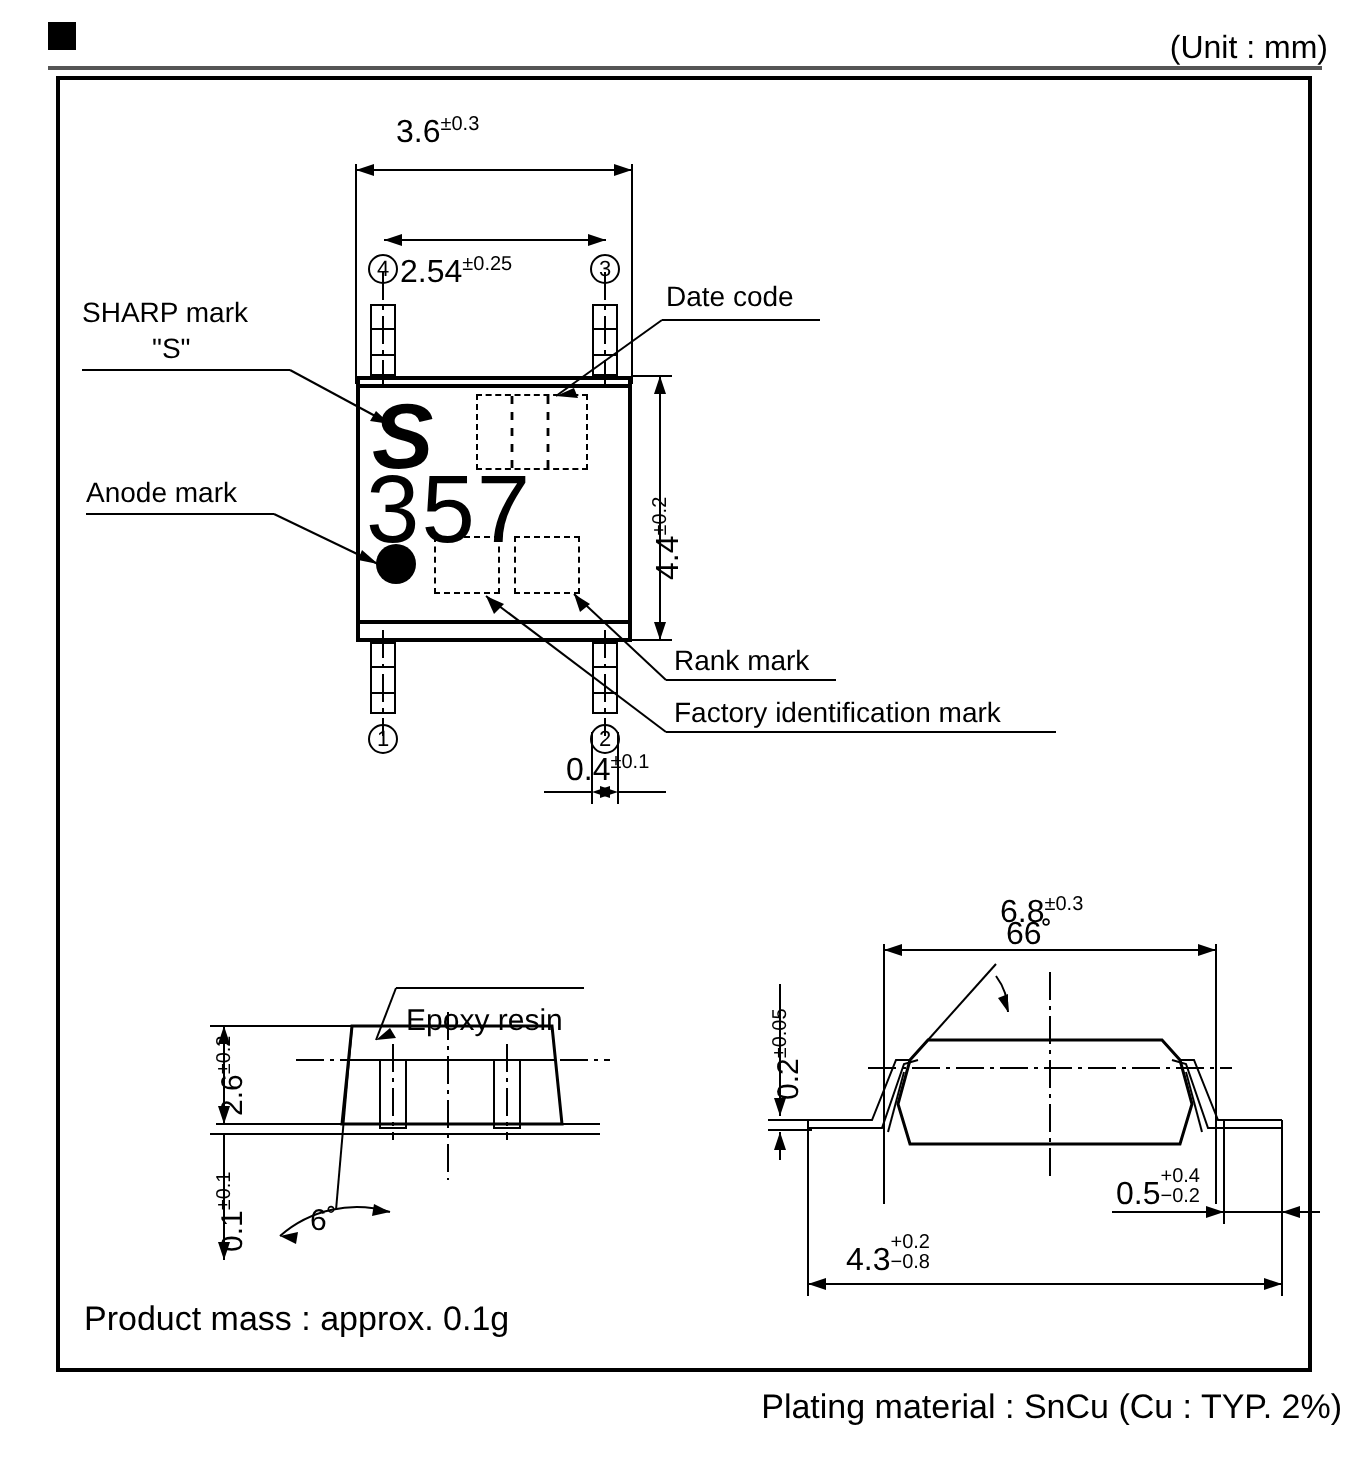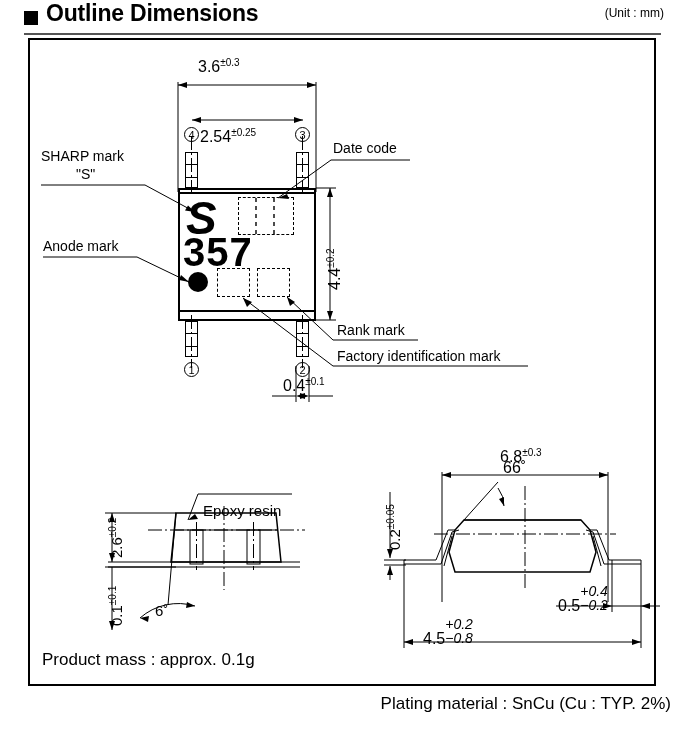--- a/index.html
+++ b/index.html
@@ -4,62 +4,61 @@
 <style>
   html,body{margin:0;padding:0;background:#fff;}
   body{width:681px;height:729px;position:relative;
        font-family:"Liberation Sans",sans-serif;color:#000;overflow:hidden;}
   .abs{position:absolute;}
   
   #hdr{left:24px;top:2px;width:640px;height:32px;}
   #hdr-sq{left:0;top:9px;width:14px;height:14px;background:#000;}
   #hdr-title{left:22px;top:-2px;font-size:23px;font-weight:bold;letter-spacing:-.2px;
              white-space:nowrap;}
-  #hdr-unit{right:0;top:4px;font-size:12px;white-space:nowrap;}
+  #hdr-unit{right:0;top:14px;font-size:16px;white-space:nowrap;}
   #hdr-rule{left:24px;top:33px;width:637px;height:2px;background:#555;}
   
   #frame{left:28px;top:38px;width:628px;height:648px;border:2px solid #000;
          box-sizing:border-box;}
   
   .ln{background:#000;}
   .h1{height:1px;}
   .h2{height:2px;}
   .txt{white-space:nowrap;font-size:14px;}
   .dim{white-space:nowrap;font-size:16px;}
   .tol{font-size:10px;display:inline-block;vertical-align:baseline;
        position:relative;top:-6px;line-height:1;}
-  .tol2{font-size:14px;display:inline-block;line-height:1.02;
-        position:relative;top:-1px;text-align:right;font-style:italic;}
+  .tol2{font-size:10px;display:inline-block;line-height:1.02;
+        position:relative;top:-1px;text-align:right;}
   .rot{transform:rotate(-90deg);transform-origin:0 0;}
   .box{border:1px solid #000;box-sizing:border-box;}
   .dbox{border:1.4px dashed #000;box-sizing:border-box;}
   svg{position:absolute;overflow:visible;}
   .st{stroke:#000;fill:none;}
   .sw1{stroke-width:1;}
   .sw15{stroke-width:1.5;}
   .dashdot{stroke:#000;fill:none;stroke-width:1;
            stroke-dasharray:14 3 2 3;}
   .pin-num{width:15px;height:15px;border:1.2px solid #000;border-radius:50%;
            font-size:11px;text-align:center;line-height:14px;box-sizing:border-box;}
   
   #mk-s{font-family:"Liberation Sans",sans-serif;font-weight:bold;font-size:46px;
         font-style:italic;letter-spacing:-2px;line-height:1;}
-  #mk-357{font-family:"Liberation Sans",sans-serif;font-weight:bold;font-size:40px;
+  #mk-357{font-family:"Liberation Sans",sans-serif;font-weight:normal;font-size:48px;
           letter-spacing:1px;line-height:1;}
   #anode{width:20px;height:20px;border-radius:50%;background:#000;}
   
   #mass{left:14px;top:-2px;font-size:17px;white-space:nowrap;}
   #plating{right:10px;top:694px;font-size:17px;white-space:nowrap;}
 </style>
 </head>
 <body>
 
 <div class="abs" id="hdr">
   <div class="abs" id="hdr-sq"></div>
-  <div class="abs" id="hdr-title">Outline Dimensions</div>
   <div class="abs" id="hdr-unit">(Unit : mm)</div>
 </div>
 <div class="abs ln h2" id="hdr-rule"></div>
 
 <div class="abs box" id="frame"></div>
 
 <div class="abs" id="topview" style="left:0;top:0;width:681px;height:430px;">
 
   <div class="abs dim" style="left:198px;top:58px;"><span>3.6</span><span class="tol">±0.3</span></div>
   <svg style="left:0;top:0;width:681px;height:430px;">
@@ -277,21 +276,21 @@
   <div class="abs dim" style="left:198px;top:155px;"><span>0.5</span><span class="tol2"><span>+0.4</span><br><span>−0.2</span></span></div>
   <svg style="left:0;top:0;width:321px;height:240px;">
     <line class="st sw1" x1="196" y1="176" x2="252" y2="176"></line>
     <line class="st sw1" x1="252" y1="176" x2="300" y2="176"></line>
     <path d="M252,176 l-9,-3 l0,6 z" fill="#000"></path>
     <path d="M281,176 l9,-3 l0,6 z" fill="#000"></path>
     <line class="st sw1" x1="252" y1="130" x2="252" y2="182"></line>
     <line class="st sw1" x1="281" y1="130" x2="281" y2="182"></line>
   </svg>
 
-  <div class="abs dim" style="left:63px;top:188px;"><span>4.5</span><span class="tol2"><span>+0.2</span><br><span>−0.8</span></span></div>
+  <div class="abs dim" style="left:63px;top:188px;"><span>4.3</span><span class="tol2"><span>+0.2</span><br><span>−0.8</span></span></div>
   <svg style="left:0;top:0;width:321px;height:240px;">
     <line class="st sw1" x1="44" y1="212" x2="281" y2="212"></line>
     <path d="M44,212 l9,-3 l0,6 z" fill="#000"></path>
     <path d="M281,212 l-9,-3 l0,6 z" fill="#000"></path>
     <line class="st sw1" x1="44" y1="130" x2="44" y2="218"></line>
     <line class="st sw1" x1="281" y1="182" x2="281" y2="218"></line>
   </svg>
 </div>
 
 <div class="abs" style="left:28px;top:652px;width:628px;height:32px;">

